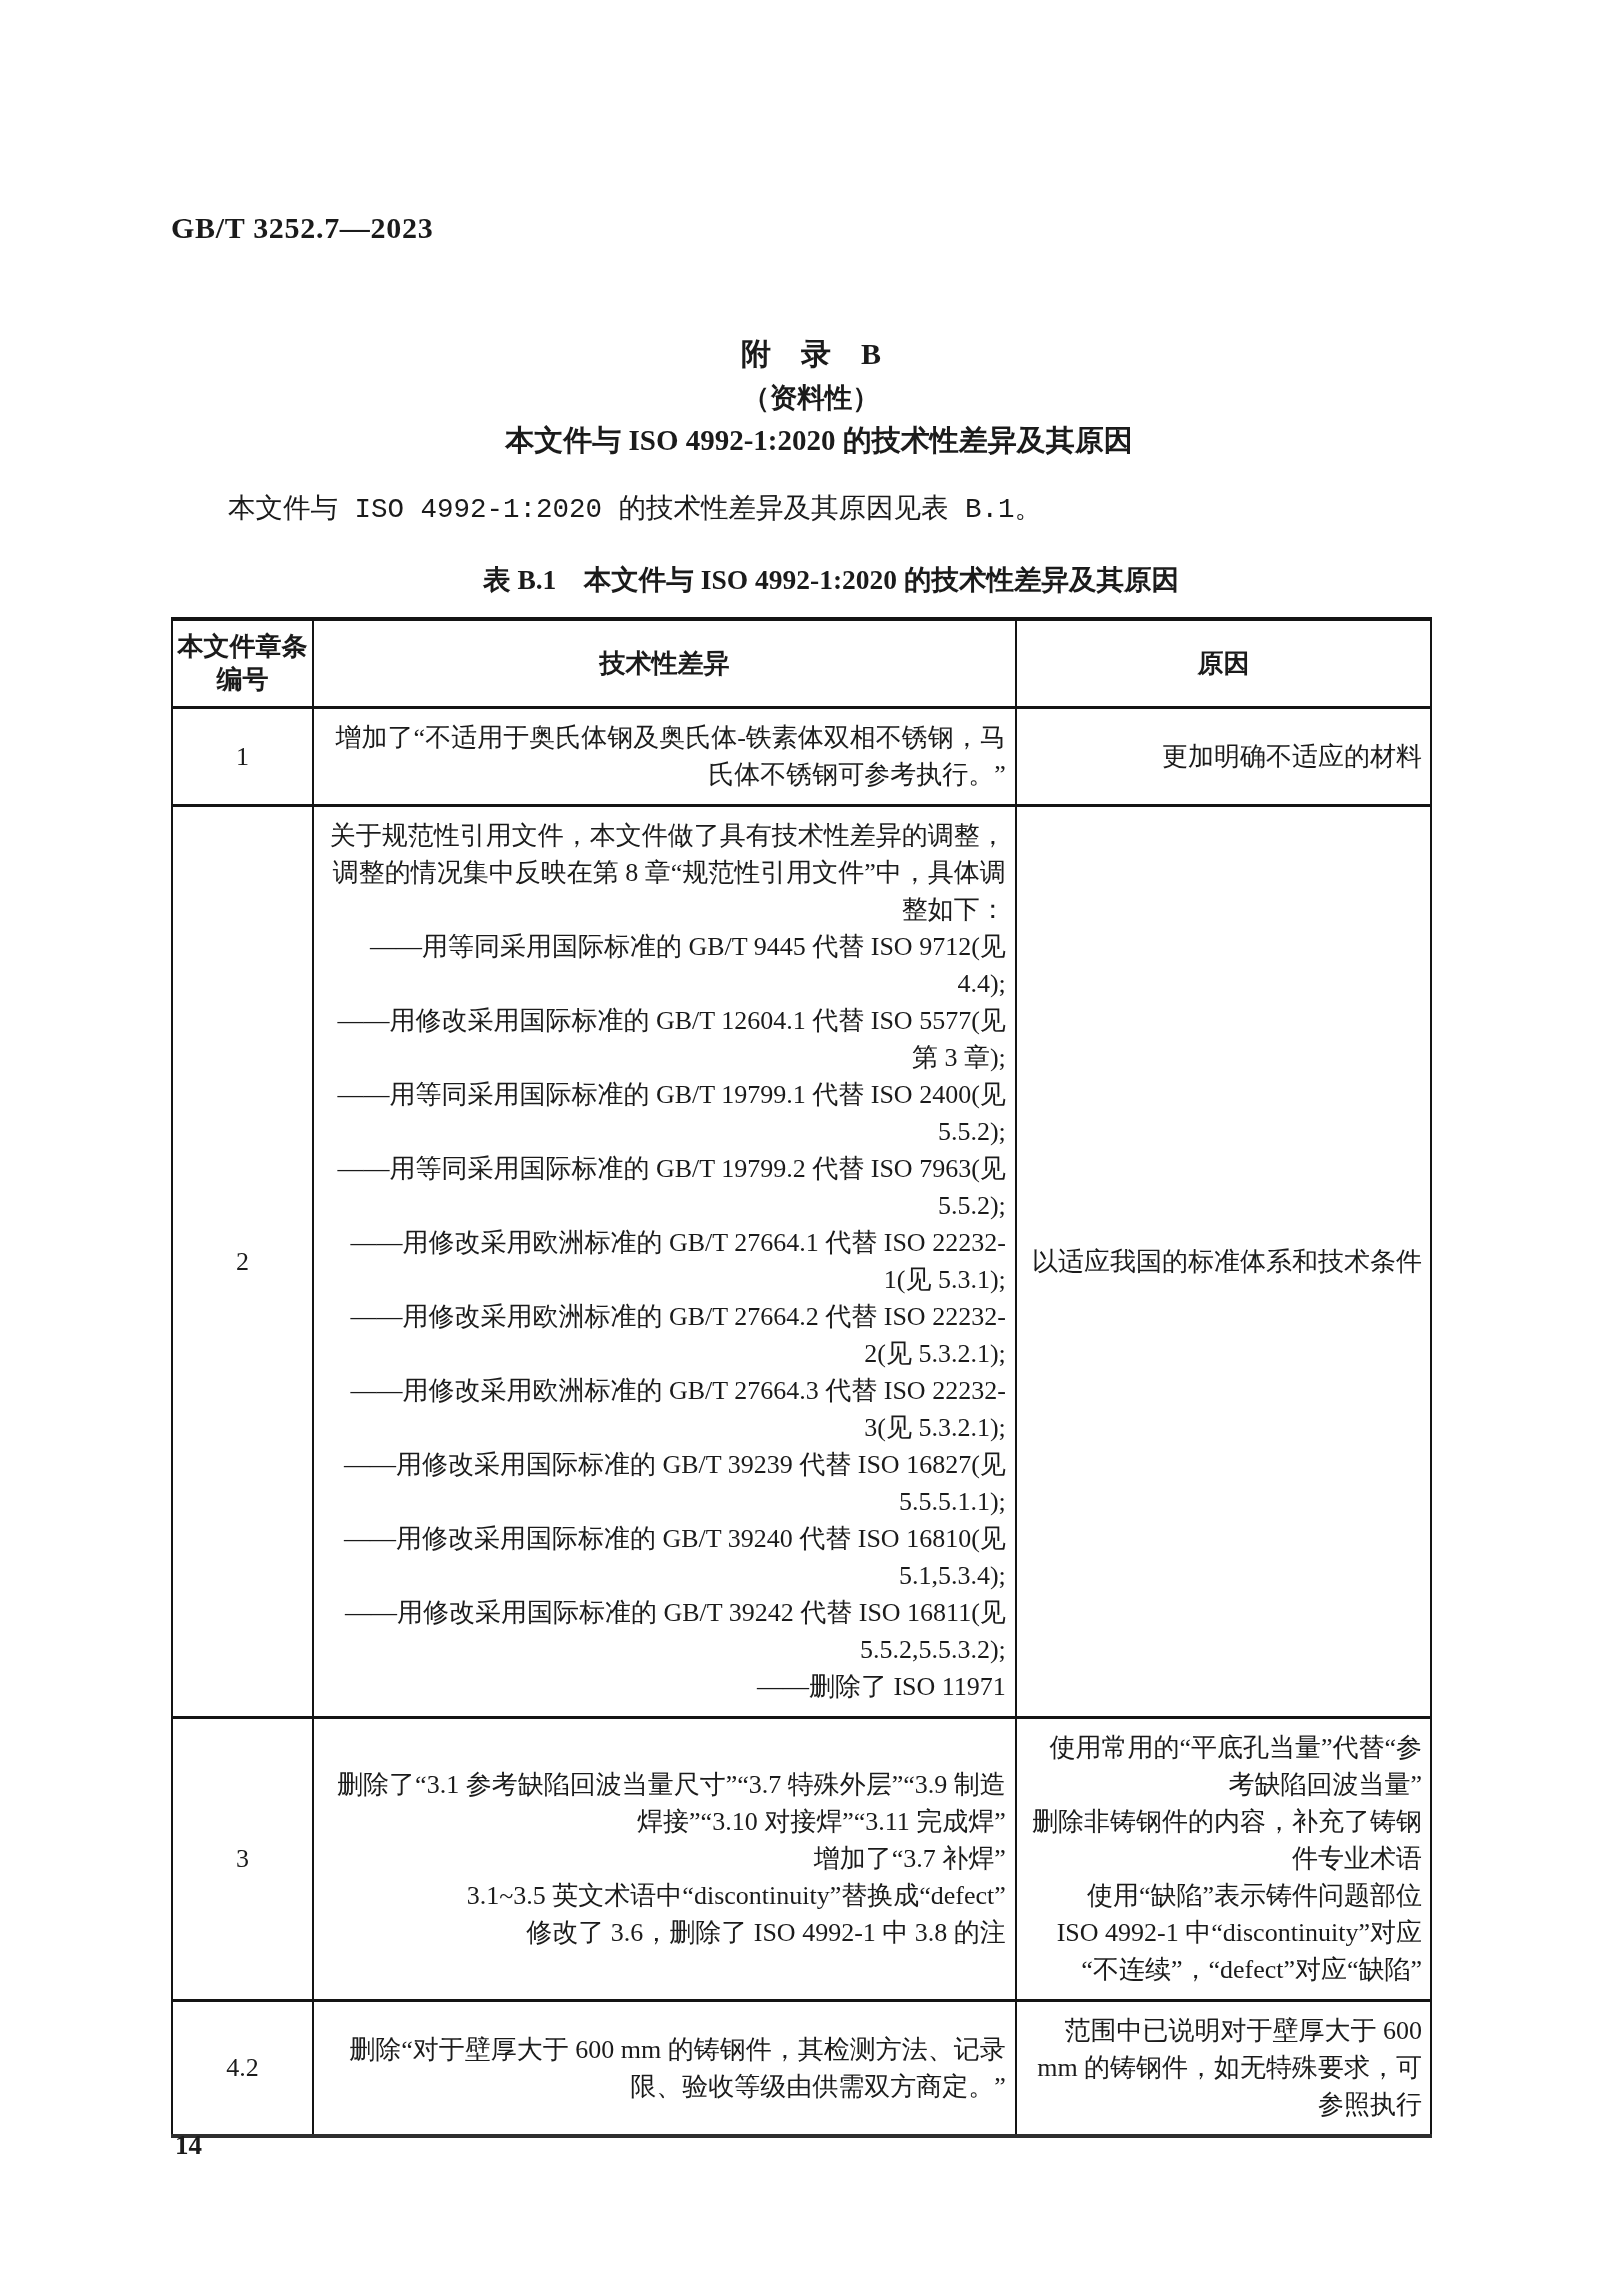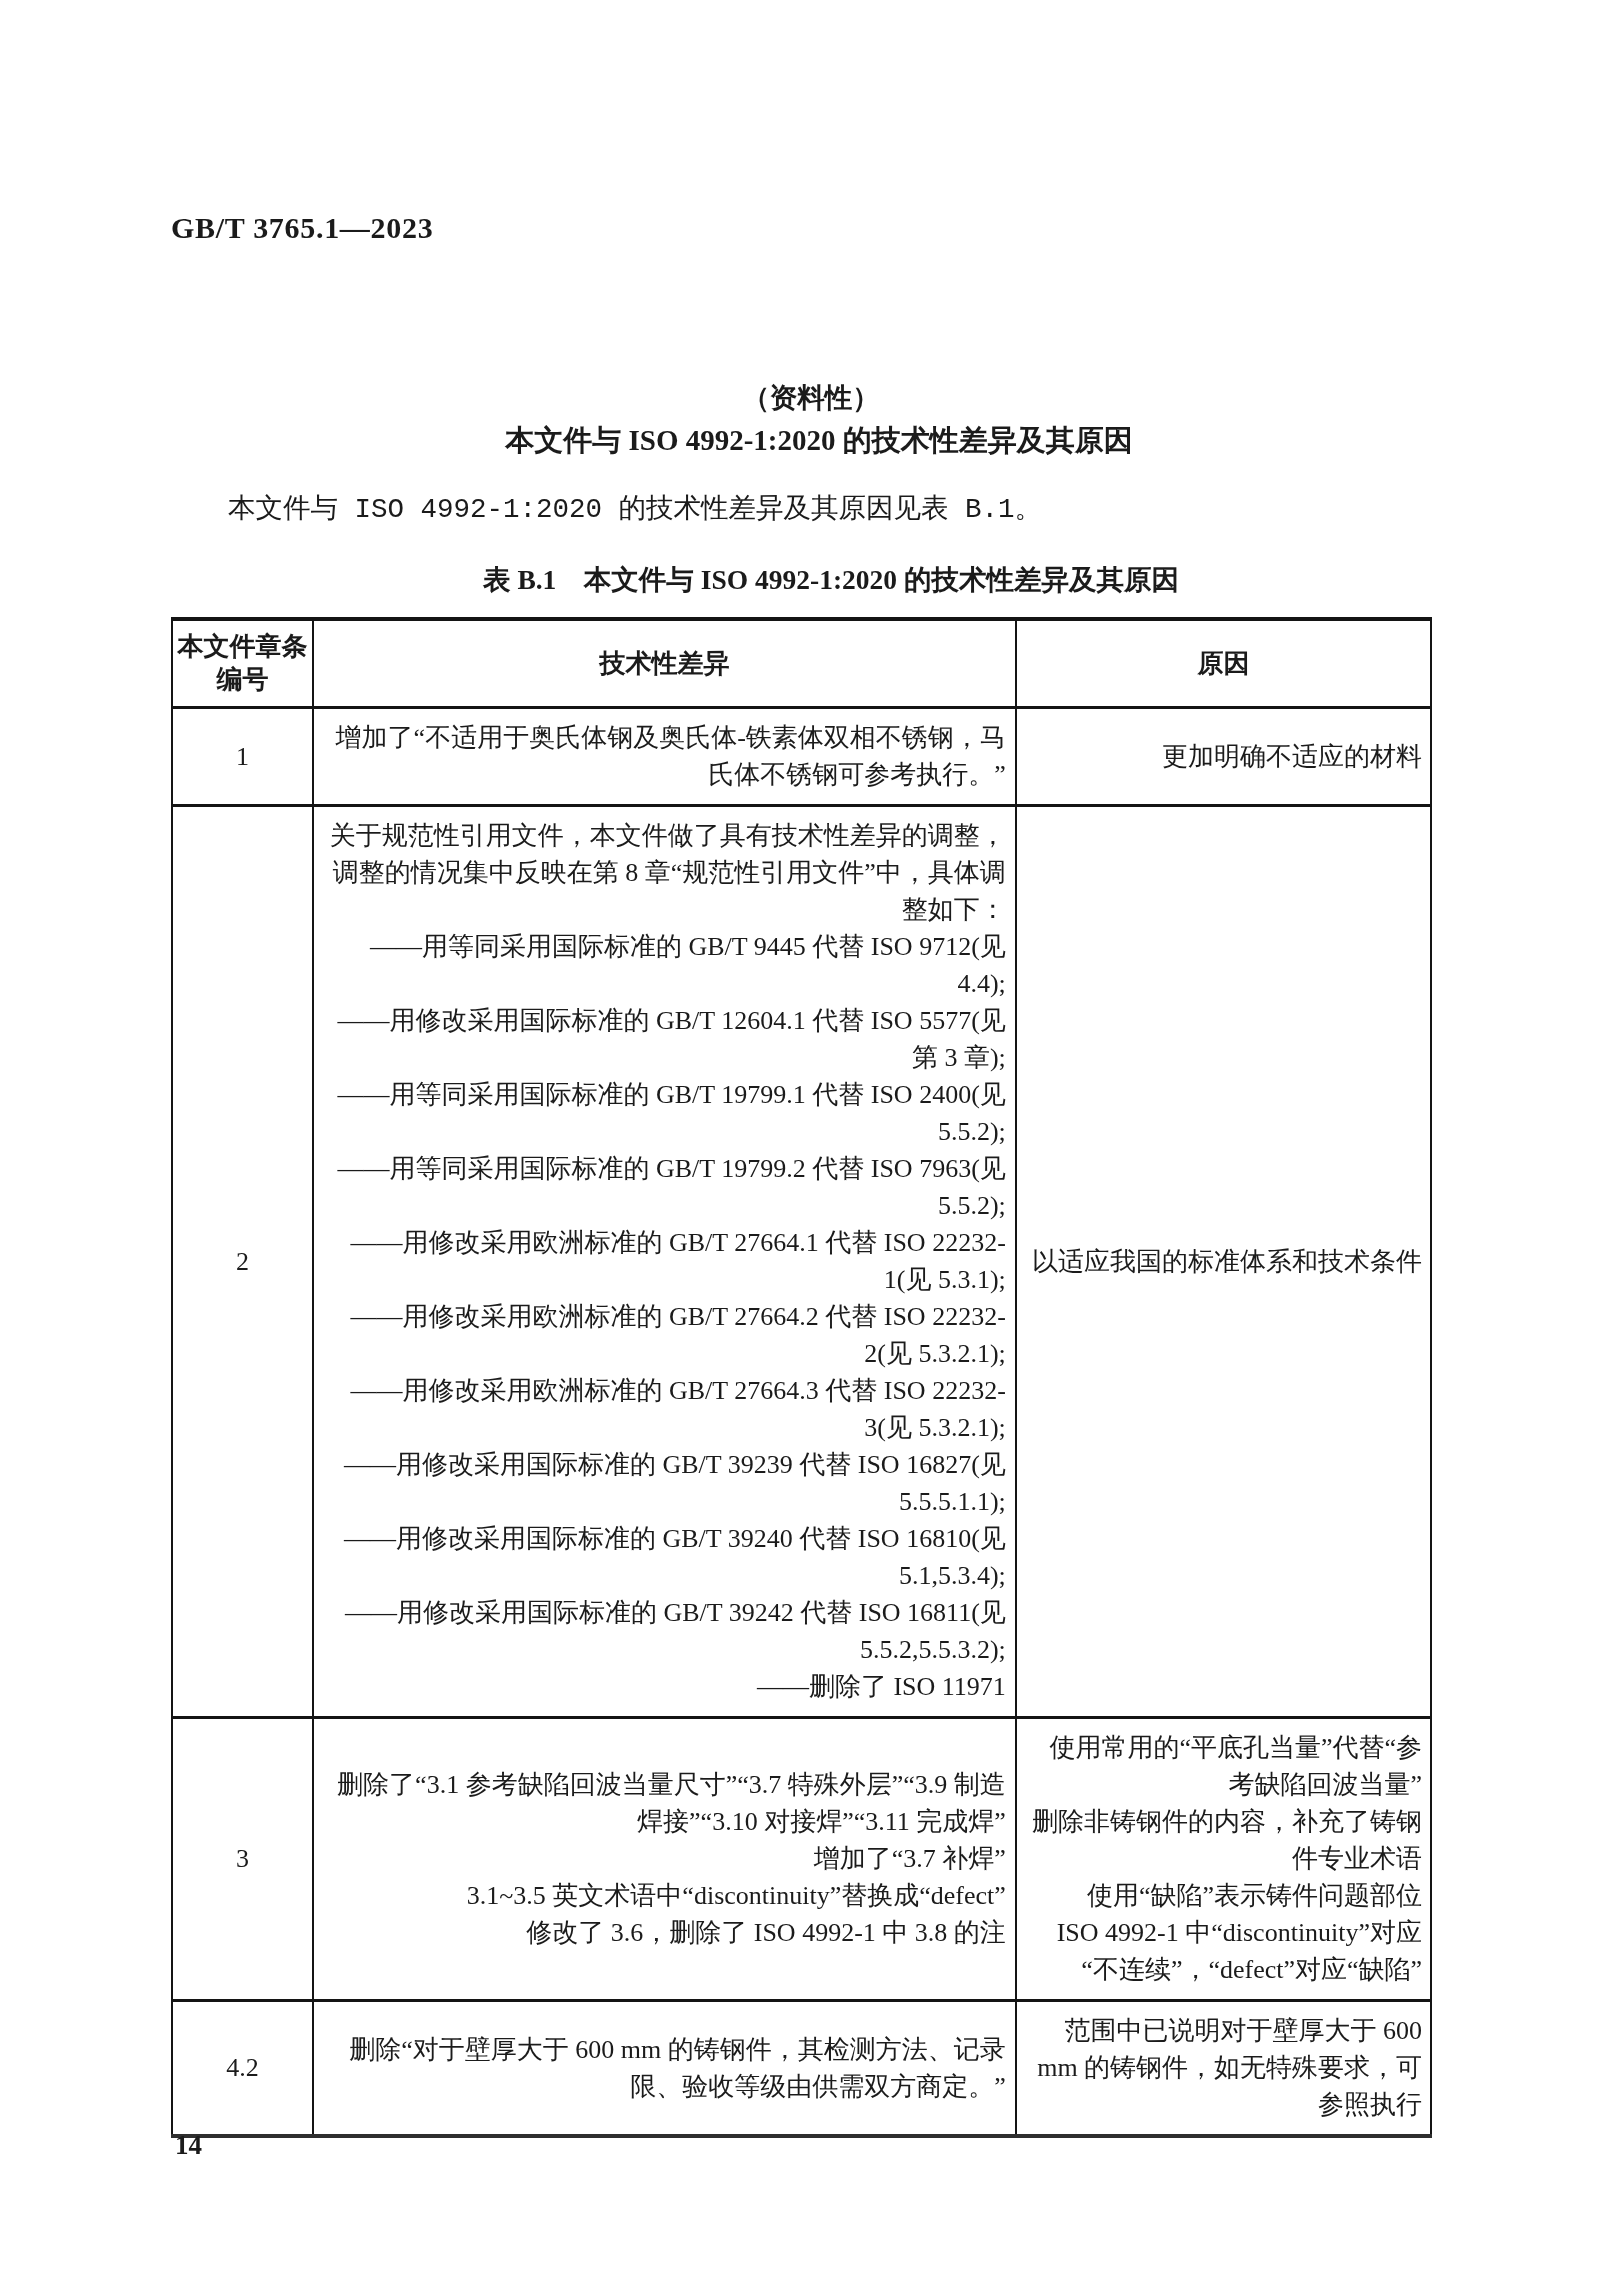--- a/index.html
+++ b/index.html
@@ -71,22 +71,23 @@
   .page-number{
     position:absolute;left:175px;top:2130px;
     font-size:27px;font-weight:bold;
   }
 </style>
 </head>
 <body>
 
 <div class="page">
 
-  <div class="doc-number">GB/T 3765.1—2023</div>
+  <div class="doc-number">GB/T 3252.7—2023</div>
 
+  <div class="app-title">附　录　B</div>
   <div class="app-informative">（资料性）</div>
   <div class="app-subject">本文件与 ISO 4992-1:2020 的技术性差异及其原因</div>
 
   <p class="intro">本文件与 ISO 4992-1:2020 的技术性差异及其原因见表 B.1。</p>
 
   <div class="tbl-caption">表 B.1　本文件与 ISO 4992-1:2020 的技术性差异及其原因</div>
 
   <table class="diff">
     <colgroup>
       <col class="col-clause">

